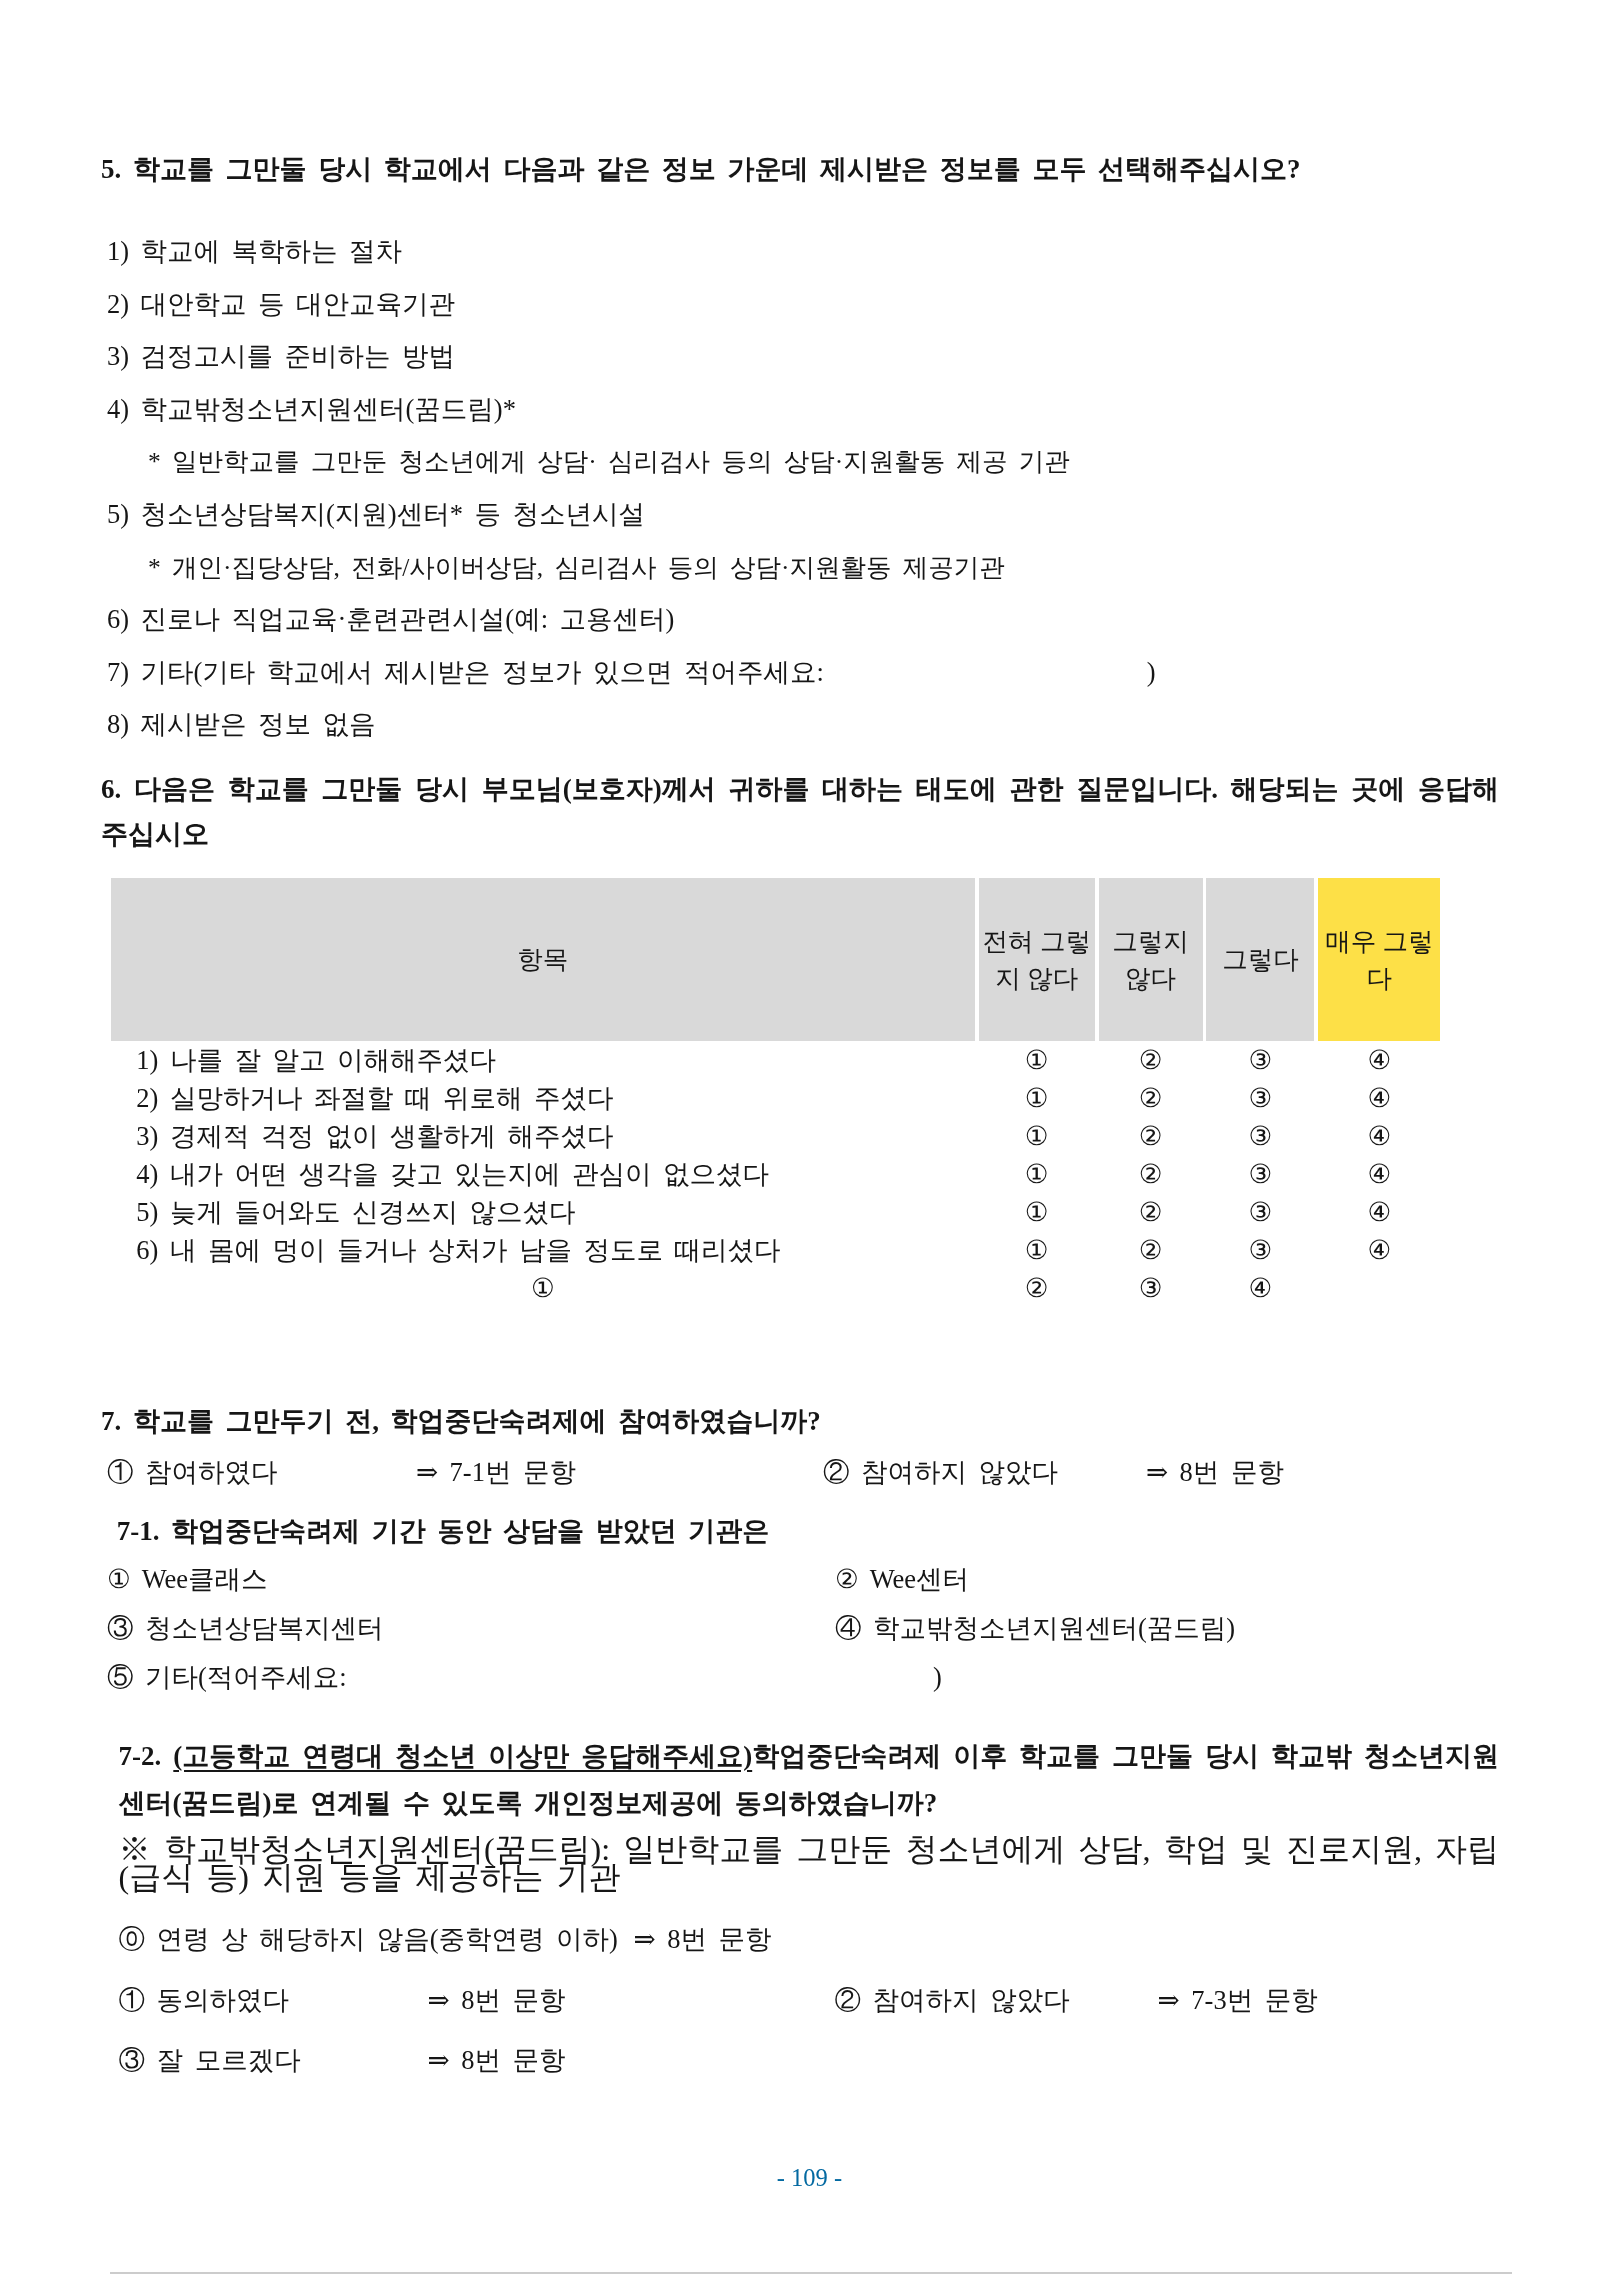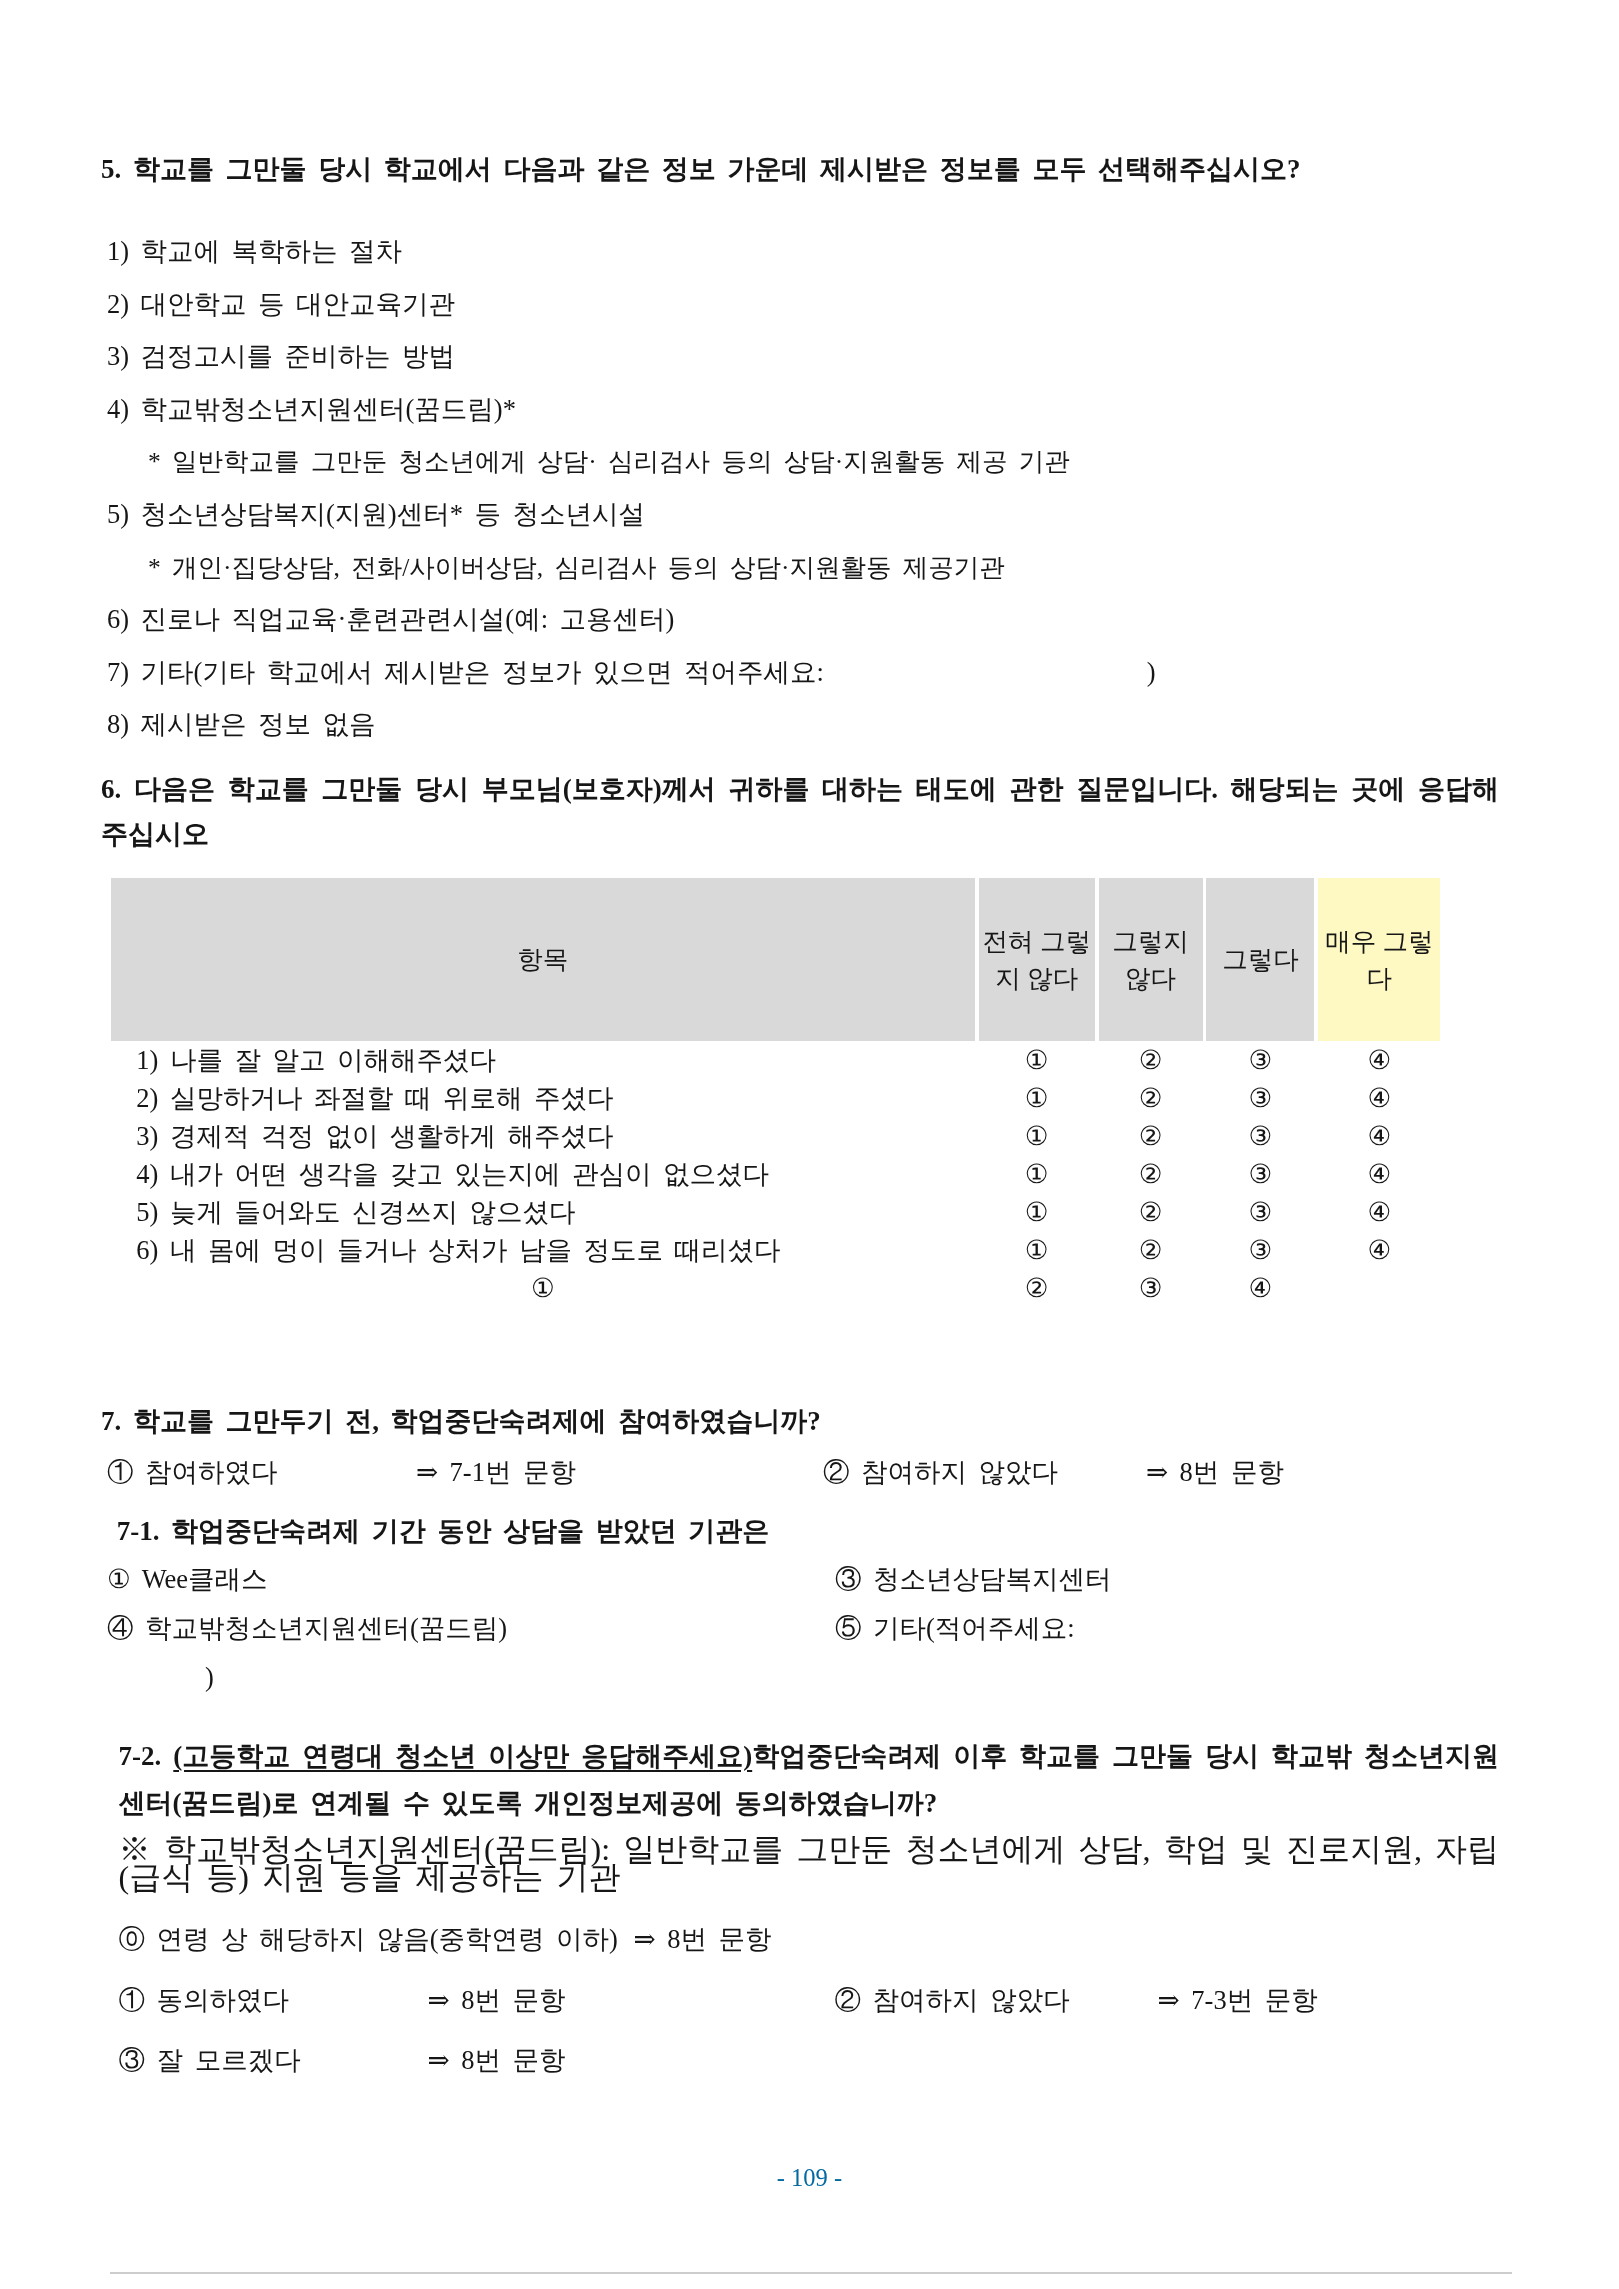--- a/index.html
+++ b/index.html
@@ -115,21 +115,21 @@
       <div class="q5-item">8) 제시받은 정보 없음</div>
     </div>
 
     <p class="q-title q6-title">6. 다음은 학교를 그만둘 당시 부모님(보호자)께서 귀하를 대하는 태도에 관한 질문입니다. 해당되는 곳에 응답해주십시오</p>
 
     <div class="q6-table">
       <div class="th" style="background: rgb(217, 217, 217);">항목</div>
       <div class="th" style="background: rgb(217, 217, 217);">전혀 그렇지 않다</div>
       <div class="th" style="background: rgb(217, 217, 217);">그렇지 않다</div>
       <div class="th" style="background: rgb(217, 217, 217);">그렇다</div>
-      <div class="th" style="background: #fef9c3;">매우 그렇다</div>
+      <div class="th" style="background: #fde047;">매우 그렇다</div>
 
       <div class="td label">1) 나를 잘 알고 이해해주셨다</div>
       <div class="td mark">①</div>
       <div class="td mark">②</div>
       <div class="td mark">③</div>
       <div class="td mark">④</div>
 
       <div class="td label">2) 실망하거나 좌절할 때 위로해 주셨다</div>
       <div class="td mark">①</div>
       <div class="td mark">②</div>
@@ -171,20 +171,21 @@
       <div class="opt-row">
         <span>① 참여하였다</span>
         <span>⇒ 7-1번 문항</span>
         <span>② 참여하지 않았다</span>
         <span>⇒ 8번 문항</span>
       </div>
 
       <p class="q-title q7-1-title">7-1. 학업중단숙려제 기간 동안 상담을 받았던 기관은</p>
       <div class="q7-1-opts">
         <span>① Wee클래스</span>
+        <span>② Wee센터</span>
         <span>③ 청소년상담복지센터</span>
         <span>④ 학교밖청소년지원센터(꿈드림)</span>
         <span>⑤ 기타(적어주세요:</span>
         <span class="q7-1-suffix">)</span>
       </div>
 
       <div class="q7-2">
         <p class="q-title q7-2-title"><span>7-2.</span> <span class="u">(고등학교 연령대 청소년 이상만 응답해주세요)</span><span>학업중단숙려제 이후 학교를 그만둘 당시 학교밖 청소년지원센터(꿈드림)로 연계될 수 있도록 개인정보제공에 동의하였습니까?</span></p>
         <p class="q7-2-note">※ 학교밖청소년지원센터(꿈드림): 일반학교를 그만둔 청소년에게 상담, 학업 및 진로지원, 자립(급식 등) 지원 등을 제공하는 기관</p>
 

